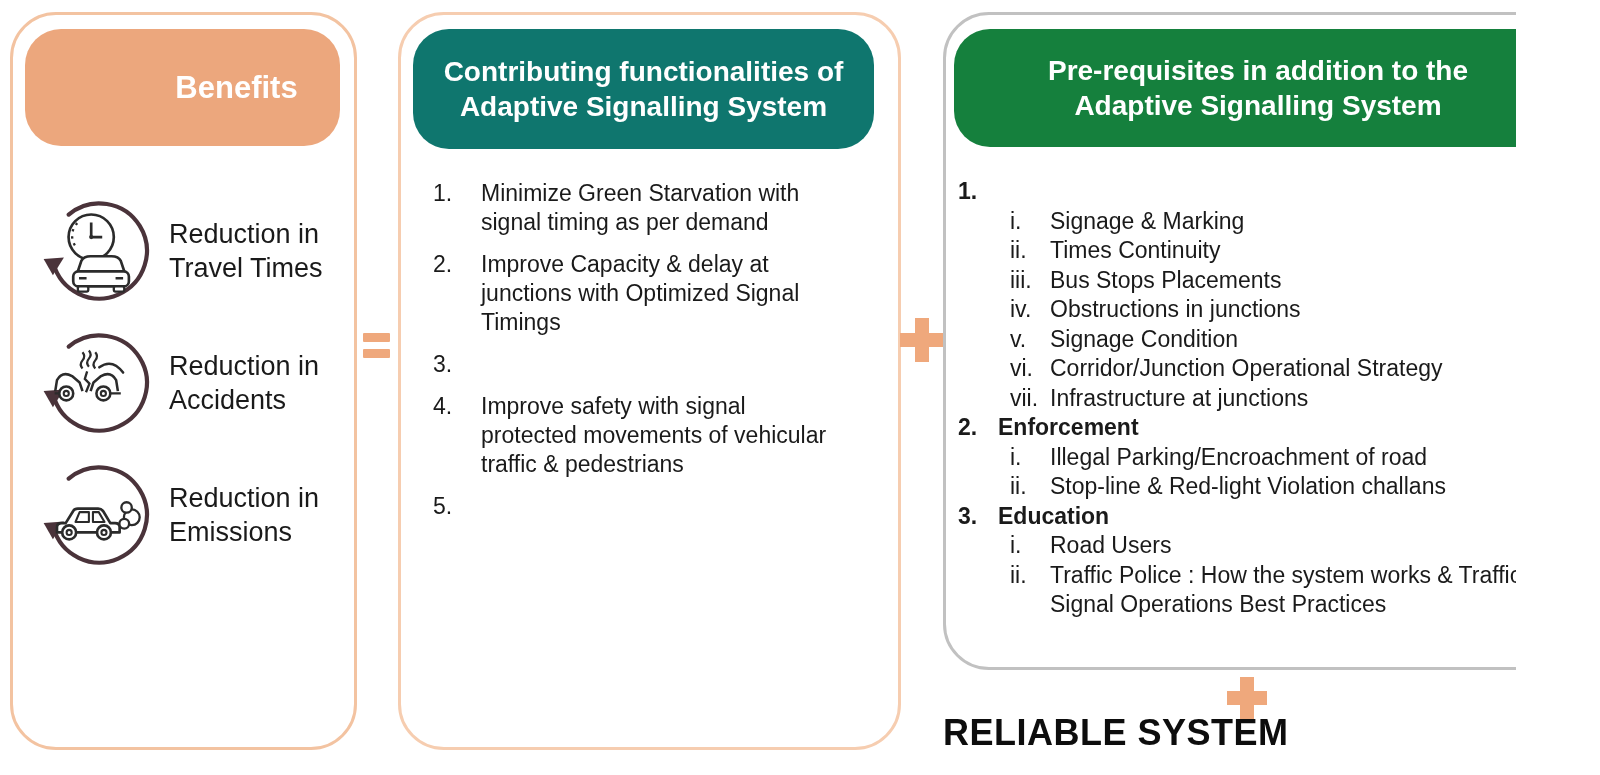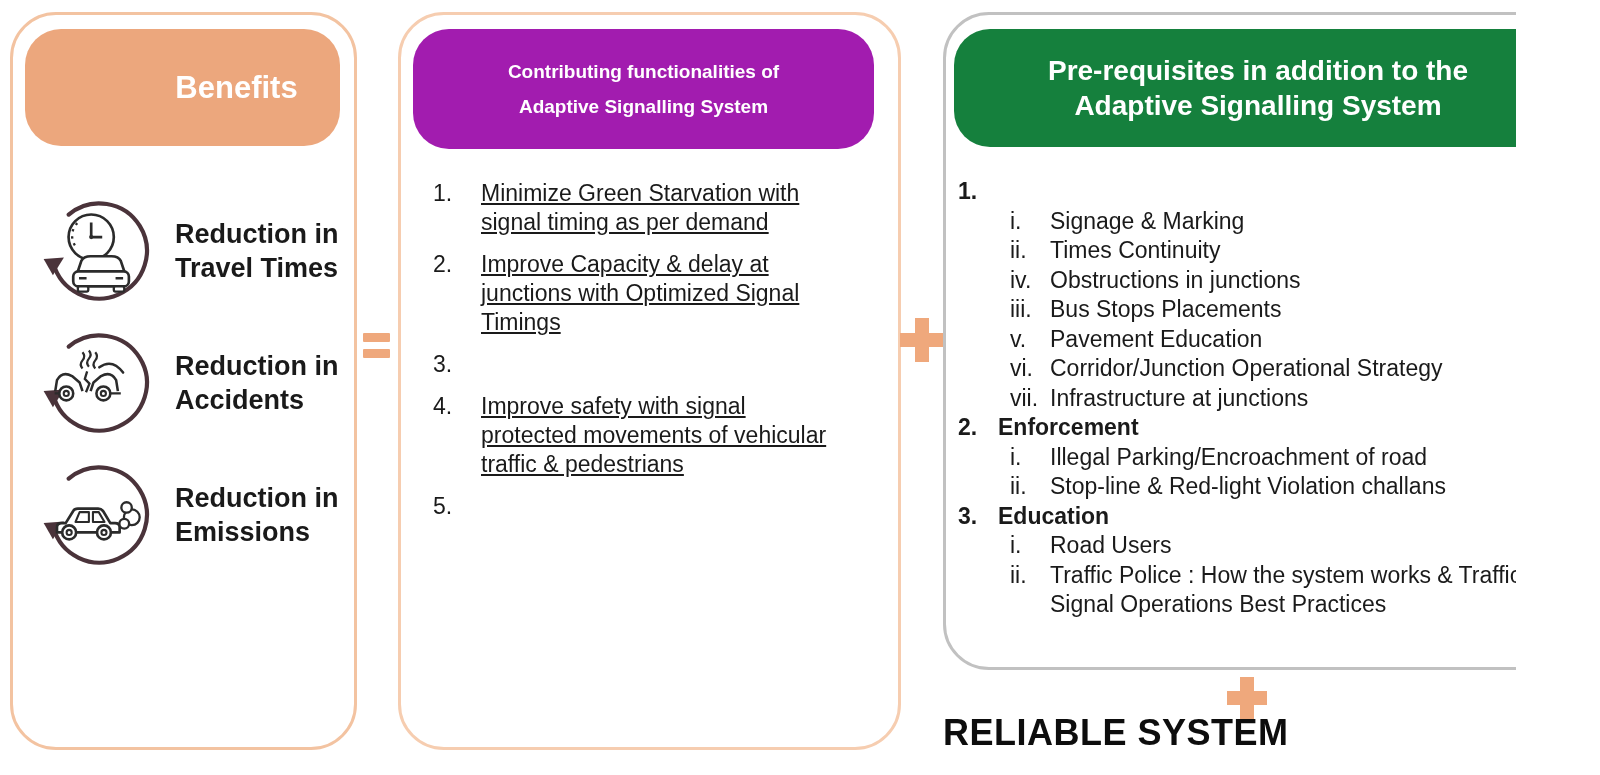--- a/index.html
+++ b/index.html
@@ -11,33 +11,33 @@
   .panel{position:absolute;background:#fff;border-radius:46px;box-sizing:border-box;}
   .panel-left  {left:10px; top:12px; width:347px; height:738px; border:3px solid #F3C3A1;}
   .panel-mid   {left:398px;top:12px; width:503px; height:738px; border:3px solid #F6CDB0;}
   .panel-right {left:943px;top:12px; width:640px; height:658px; border:3px solid #C1C1C1;}
 
   .panel-header{
     position:absolute;top:14px;border-radius:36px;display:flex;align-items:center;justify-content:center;
     color:#ffffff;font-weight:bold;text-align:center;white-space:pre-line;
   }
   .hdr-benefits{left:12px;right:14px;height:117px;background:#ECA77D;font-size:31px;justify-content:center;padding-left:108px;box-sizing:border-box;}
-  .hdr-mid    {left:12px;right:24px;height:120px;background:#a21caf;font-size:19px;line-height:35px;}
+  .hdr-mid    {left:12px;right:24px;height:120px;background:#0f766e;font-size:28px;line-height:35px;}
   .hdr-right  {left:8px; right:18px;height:118px;background:#15803d;font-size:28px;line-height:35px;}
 
   
-  .benefit-row{position:absolute;left:26px;display:flex;align-items:center;gap:20px;font-weight:bold;}
+  .benefit-row{position:absolute;left:26px;display:flex;align-items:center;gap:14px;}
   .benefit-row .b-icon{width:116px;height:116px;flex:0 0 auto;}
   .benefit-label{font-size:27px;line-height:34px;white-space:pre-line;width:190px;}
 
   
   .m-list{position:absolute;left:32px;right:14px;top:164px;}
   .m-item{display:flex;margin-bottom:13px;}
   .m-num{width:48px;flex:0 0 auto;font-size:23px;line-height:29px;}
-  .m-text{font-size:23px;line-height:29px;white-space:pre-line;text-decoration:underline;}
+  .m-text{font-size:23px;line-height:29px;white-space:pre-line;}
 
   
   .r-list{position:absolute;left:12px;right:8px;top:162px;}
   .r-head{display:flex;font-weight:bold;font-size:23px;line-height:29.5px;}
   .r-num{width:40px;flex:0 0 auto;}
   .r-sub{display:flex;margin-left:52px;font-size:23px;line-height:29.5px;}
   .r-marker{width:40px;flex:0 0 auto;}
   .r-stext{white-space:pre-line;}
 
   
@@ -176,30 +176,30 @@
       </div>
       <div class="r-sub">
         <span class="r-marker">i.</span>
         <span class="r-stext">Signage &amp; Marking</span>
       </div>
       <div class="r-sub">
         <span class="r-marker">ii.</span>
         <span class="r-stext">Times Continuity</span>
       </div>
       <div class="r-sub">
+        <span class="r-marker">iii.</span>
+        <span class="r-stext">Bus Stops Placements</span>
+      </div>
+      <div class="r-sub">
         <span class="r-marker">iv.</span>
         <span class="r-stext">Obstructions in junctions</span>
       </div>
       <div class="r-sub">
-        <span class="r-marker">iii.</span>
-        <span class="r-stext">Bus Stops Placements</span>
-      </div>
-      <div class="r-sub">
         <span class="r-marker">v.</span>
-        <span class="r-stext">Pavement Education</span>
+        <span class="r-stext">Signage Condition</span>
       </div>
       <div class="r-sub">
         <span class="r-marker">vi.</span>
         <span class="r-stext">Corridor/Junction Operational Strategy</span>
       </div>
       <div class="r-sub">
         <span class="r-marker">vii.</span>
         <span class="r-stext">Infrastructure at junctions</span>
       </div>
 

